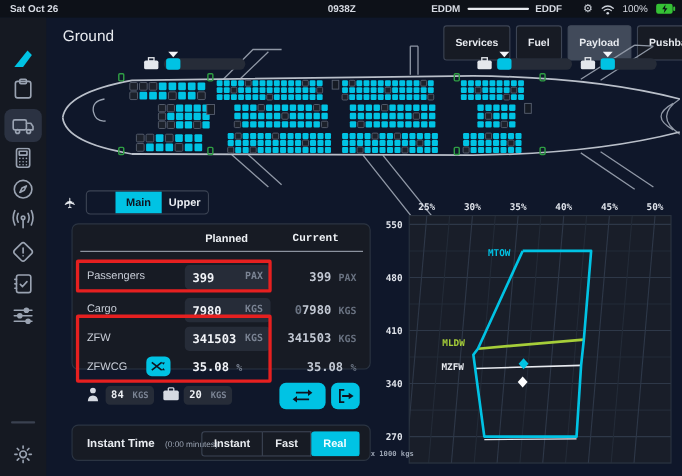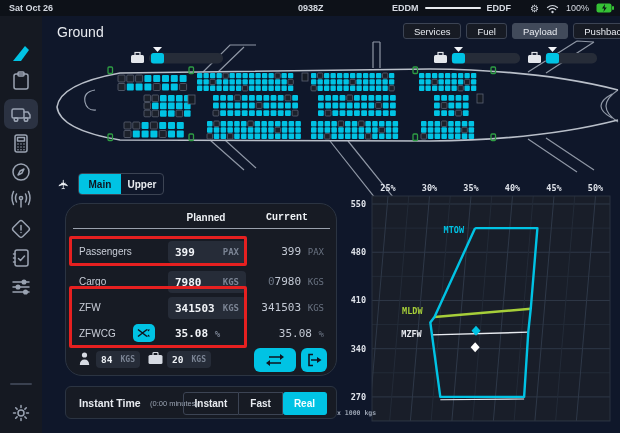--- a/index.html
+++ b/index.html
@@ -19,43 +19,43 @@
   .tb-batt { font-weight:normal; }
   
   .sidebar { position:absolute; left:0; top:16px; width:42px; height:417px; background:#151922; }
   .side-item { position:absolute; left:4px; width:34px; height:30px; display:flex; align-items:center; justify-content:center; border-radius:7px; }
   .side-item.sel { background:#2b3242; }
   .side-item svg { stroke:#9aa3b2; fill:none; stroke-width:1.5; stroke-linecap:round; stroke-linejoin:round; }
   .side-div { position:absolute; left:10px; width:22px; height:2px; background:#3a4150; border-radius:1px; }
   
   .page-title { position:absolute; left:57px; top:24px; font-size:14px; font-weight:normal; }
   .top-tabs { position:absolute; left:403px; top:23px; display:flex; gap:5px; }
-  .top-tab { height:16px; padding:0 10px; display:flex; align-items:center; font-size:9.5px; font-weight:normal; color:#e8ebf0; background:#171b24; border:1px solid #3c4454; border-radius:3px; }
+  .top-tab { height:32px; padding:0 10px; display:flex; align-items:center; font-size:9.5px; font-weight:bold; color:#e8ebf0; background:#171b24; border:1px solid #3c4454; border-radius:3px; }
   .top-tab.active { background:#414a5a; border-color:#414a5a; }
   
   .acft { position:absolute; left:0; top:36px; }
   
   .deck { position:absolute; left:58px; top:173px; display:flex; align-items:center; gap:9px; }
   .plane-glyph { font-size:13px; color:#eef1f5; transform:rotate(-90deg); display:inline-block; }
-  .deck-tabs { display:flex; border:1px solid #3c4454; border-radius:4px; overflow:hidden; }
+  .deck-tabs { display:flex; border:1px solid #3c4454; border-radius:4px; overflow:hidden;padding-left:26px; }
   .deck-tab { width:42px; height:20px; display:flex; align-items:center; justify-content:center; font-size:10px; font-weight:bold; color:#e8ebf0; }
   .deck-tab.active { background:#00c3e4; color:#0e1420; }
   
   .panel { position:absolute; border:1px solid #2b3442; border-radius:6px; background:#171b24; }
-  .pay-panel { left:65px; top:203px; width:272px; height:173px;border-radius:17px; }
+  .pay-panel { left:65px; top:203px; width:272px; height:133px; }
   .pay-head { position:absolute; top:8px; left:0; width:100%; font-size:10px; font-weight:bold; color:#eef1f5; }
   .ph-planned { position:absolute; left:100px; width:80px; text-align:center; }
   .ph-current { position:absolute; right:28px;font-family:Liberation Mono, monospace; }
   .pay-div { position:absolute; top:24px; left:7px; width:257px; height:1px; background:#9aa1ad; }
   .prow { position:absolute; left:0; width:100%; height:24px; }
   .prow-label { position:absolute; left:13px; top:6px; font-size:10px; color:#c9ced8; }
   .pbox { position:absolute; left:102px; width:78px; height:22px; top:1px; background:#262c38; border-radius:4px; display:flex; align-items:center; justify-content:space-between; padding:0 7px; }
   .pnum { font-family:"DejaVu Sans Mono", monospace; font-size:11px; font-weight:bold; color:#f2f4f8; }
   .punit { font-family:"DejaVu Sans Mono", monospace; font-size:9px; font-weight:bold; color:#7b8494; }
-  .pcur { position:absolute; right:12px; top:5px; font-family:"DejaVu Sans Mono", monospace; font-size:11px; font-weight:normal; color:#c3c9d4; }
+  .pcur { position:absolute; right:12px; top:5px; font-family:"DejaVu Sans Mono", monospace; font-size:11px; font-weight:bold; color:#c3c9d4; }
   .pcur .dim { color:#6a7382; }
   .pcur .u { font-size:9px; color:#6a7382; }
   .swap-btn { position:absolute; left:67px; top:2px; width:22px; height:18px; background:#00c3e4; border-radius:5px; display:flex; align-items:center; justify-content:center; }
   .ptext { position:absolute; left:109px; top:5px; font-family:"DejaVu Sans Mono", monospace; font-size:11px; font-weight:bold; color:#f2f4f8; }
   .ptext .u { font-size:9px; color:#7b8494; }
   .red-box { position:absolute; border:3px solid #e62020; border-radius:2px; z-index:6; pointer-events:none; }
   
   .wrow { position:absolute; left:0; top:144px; width:100%; height:26px; }
   .wicon { position:absolute; top:4px; }
   .wbox { position:absolute; top:3px; width:44px; height:17px; background:#262c38; border-radius:4px; display:flex; align-items:center; justify-content:space-between; padding:0 5px; }

